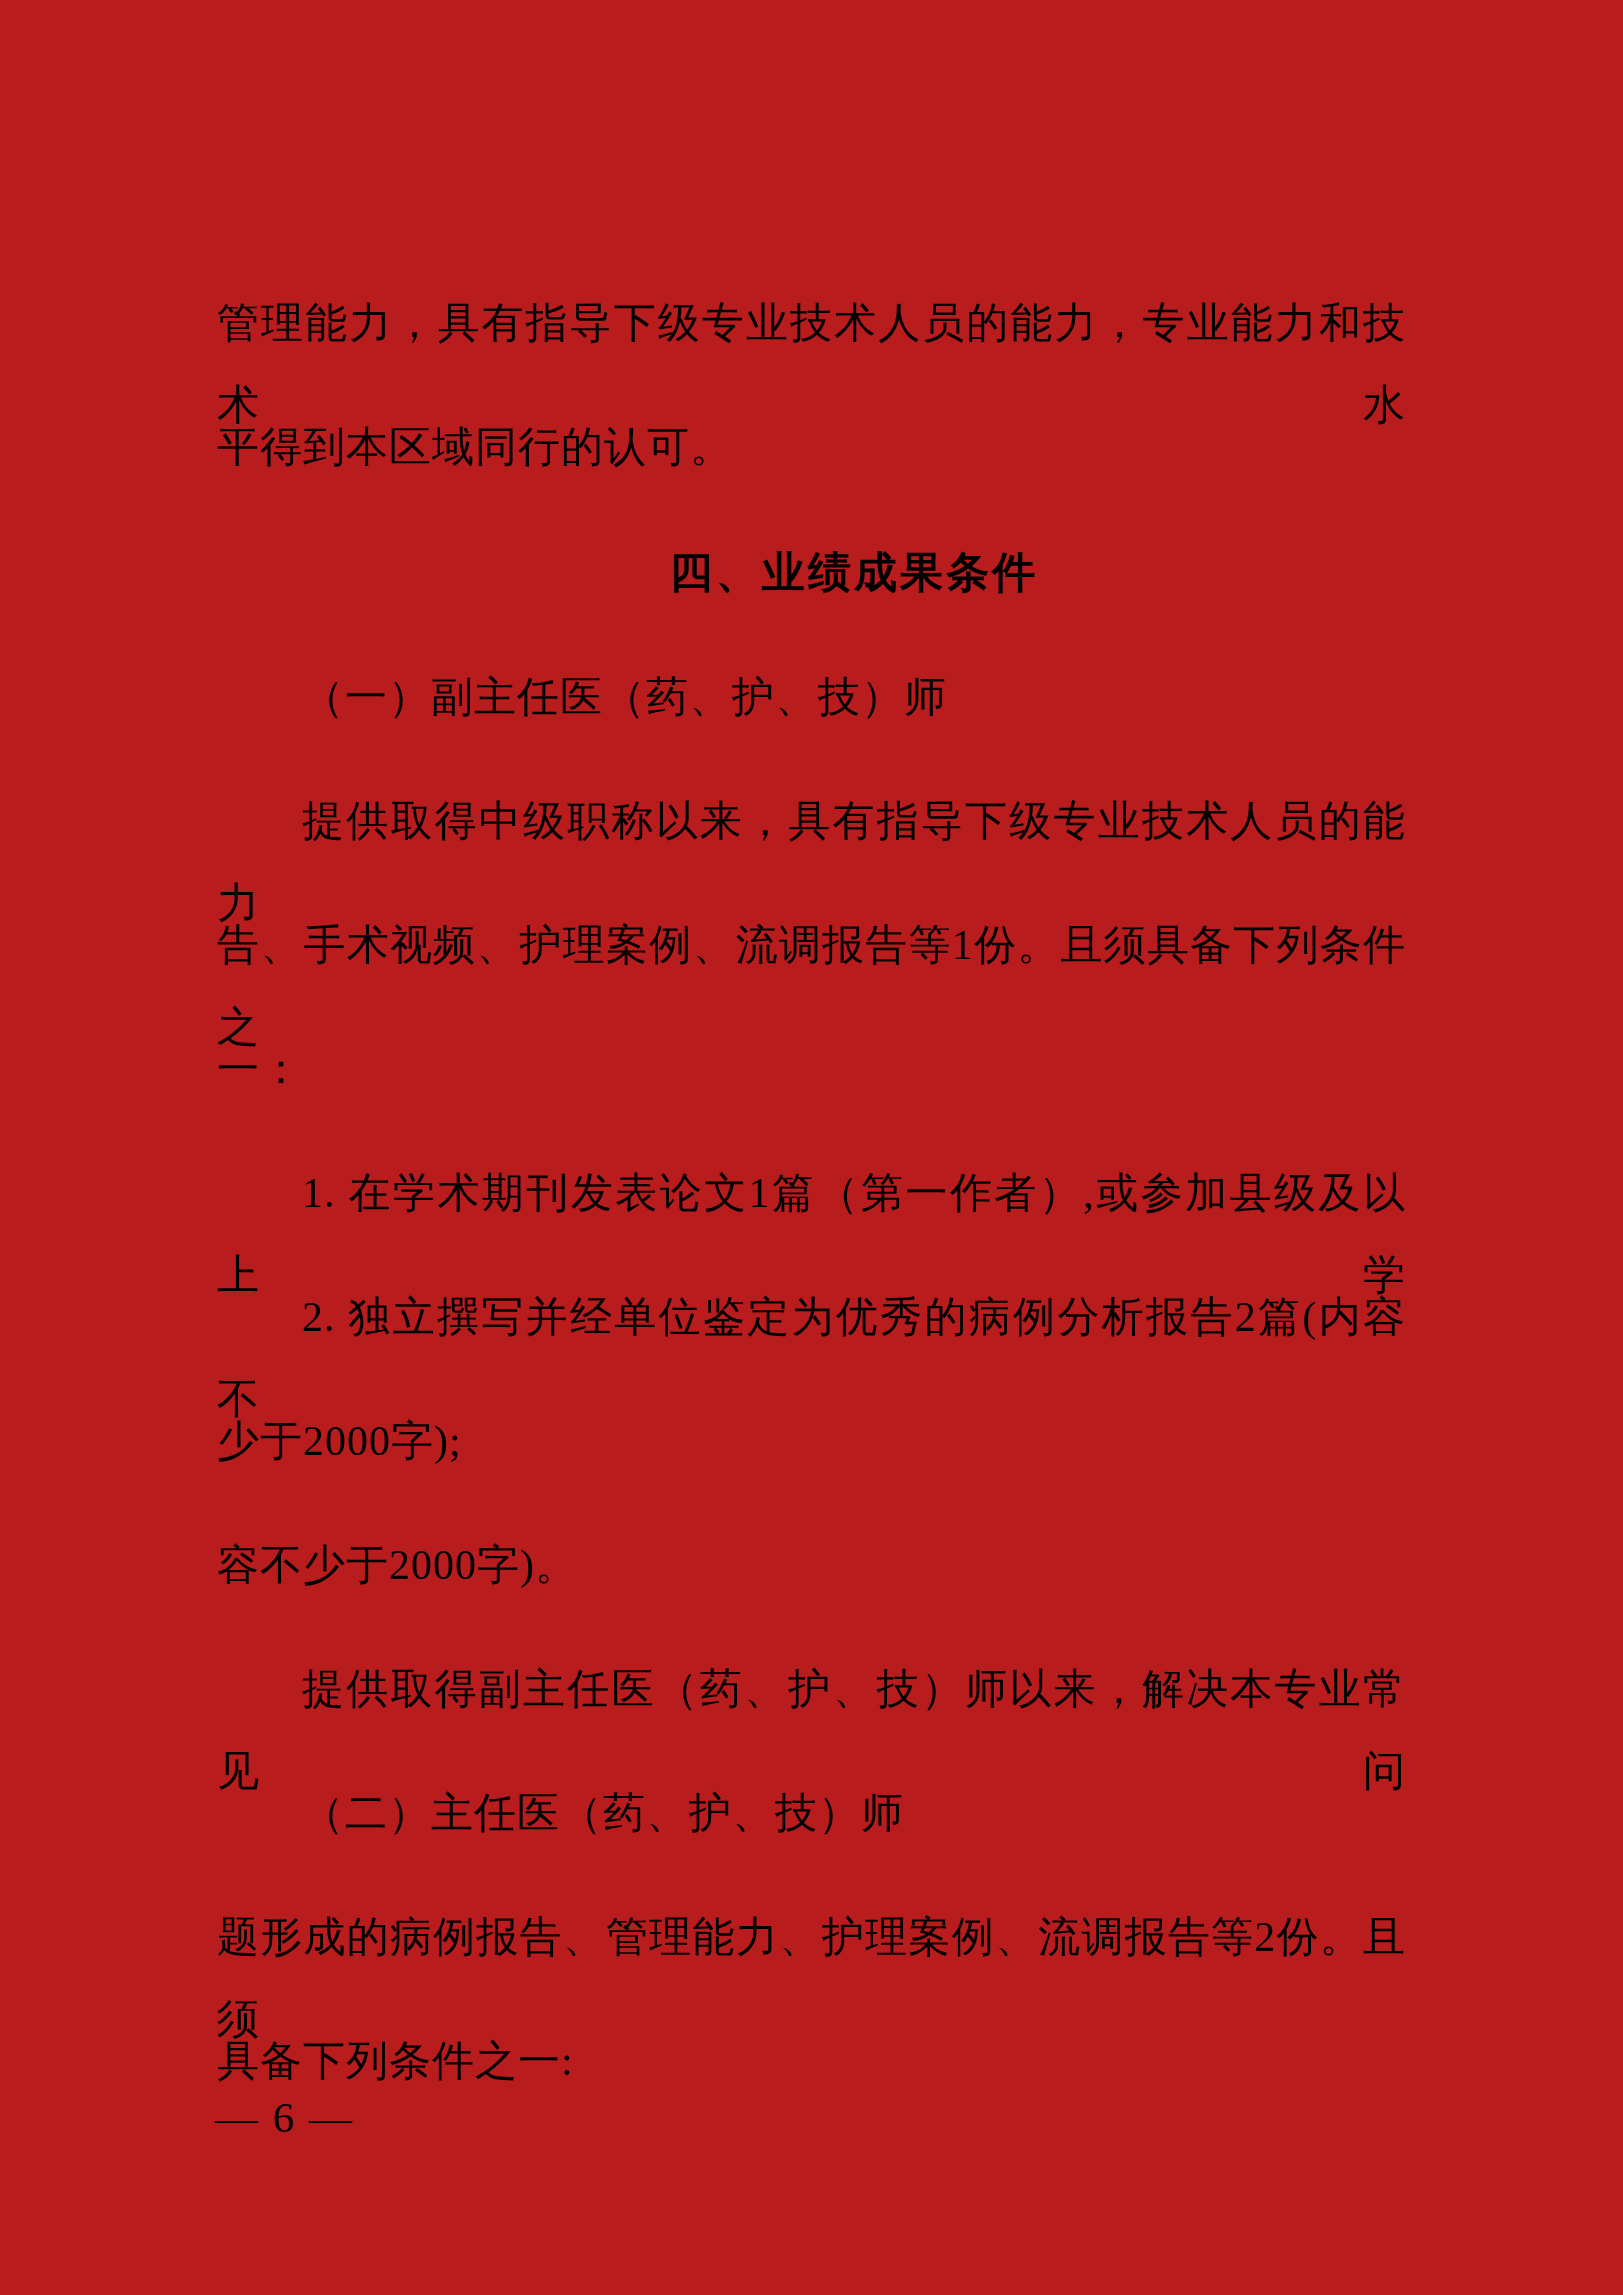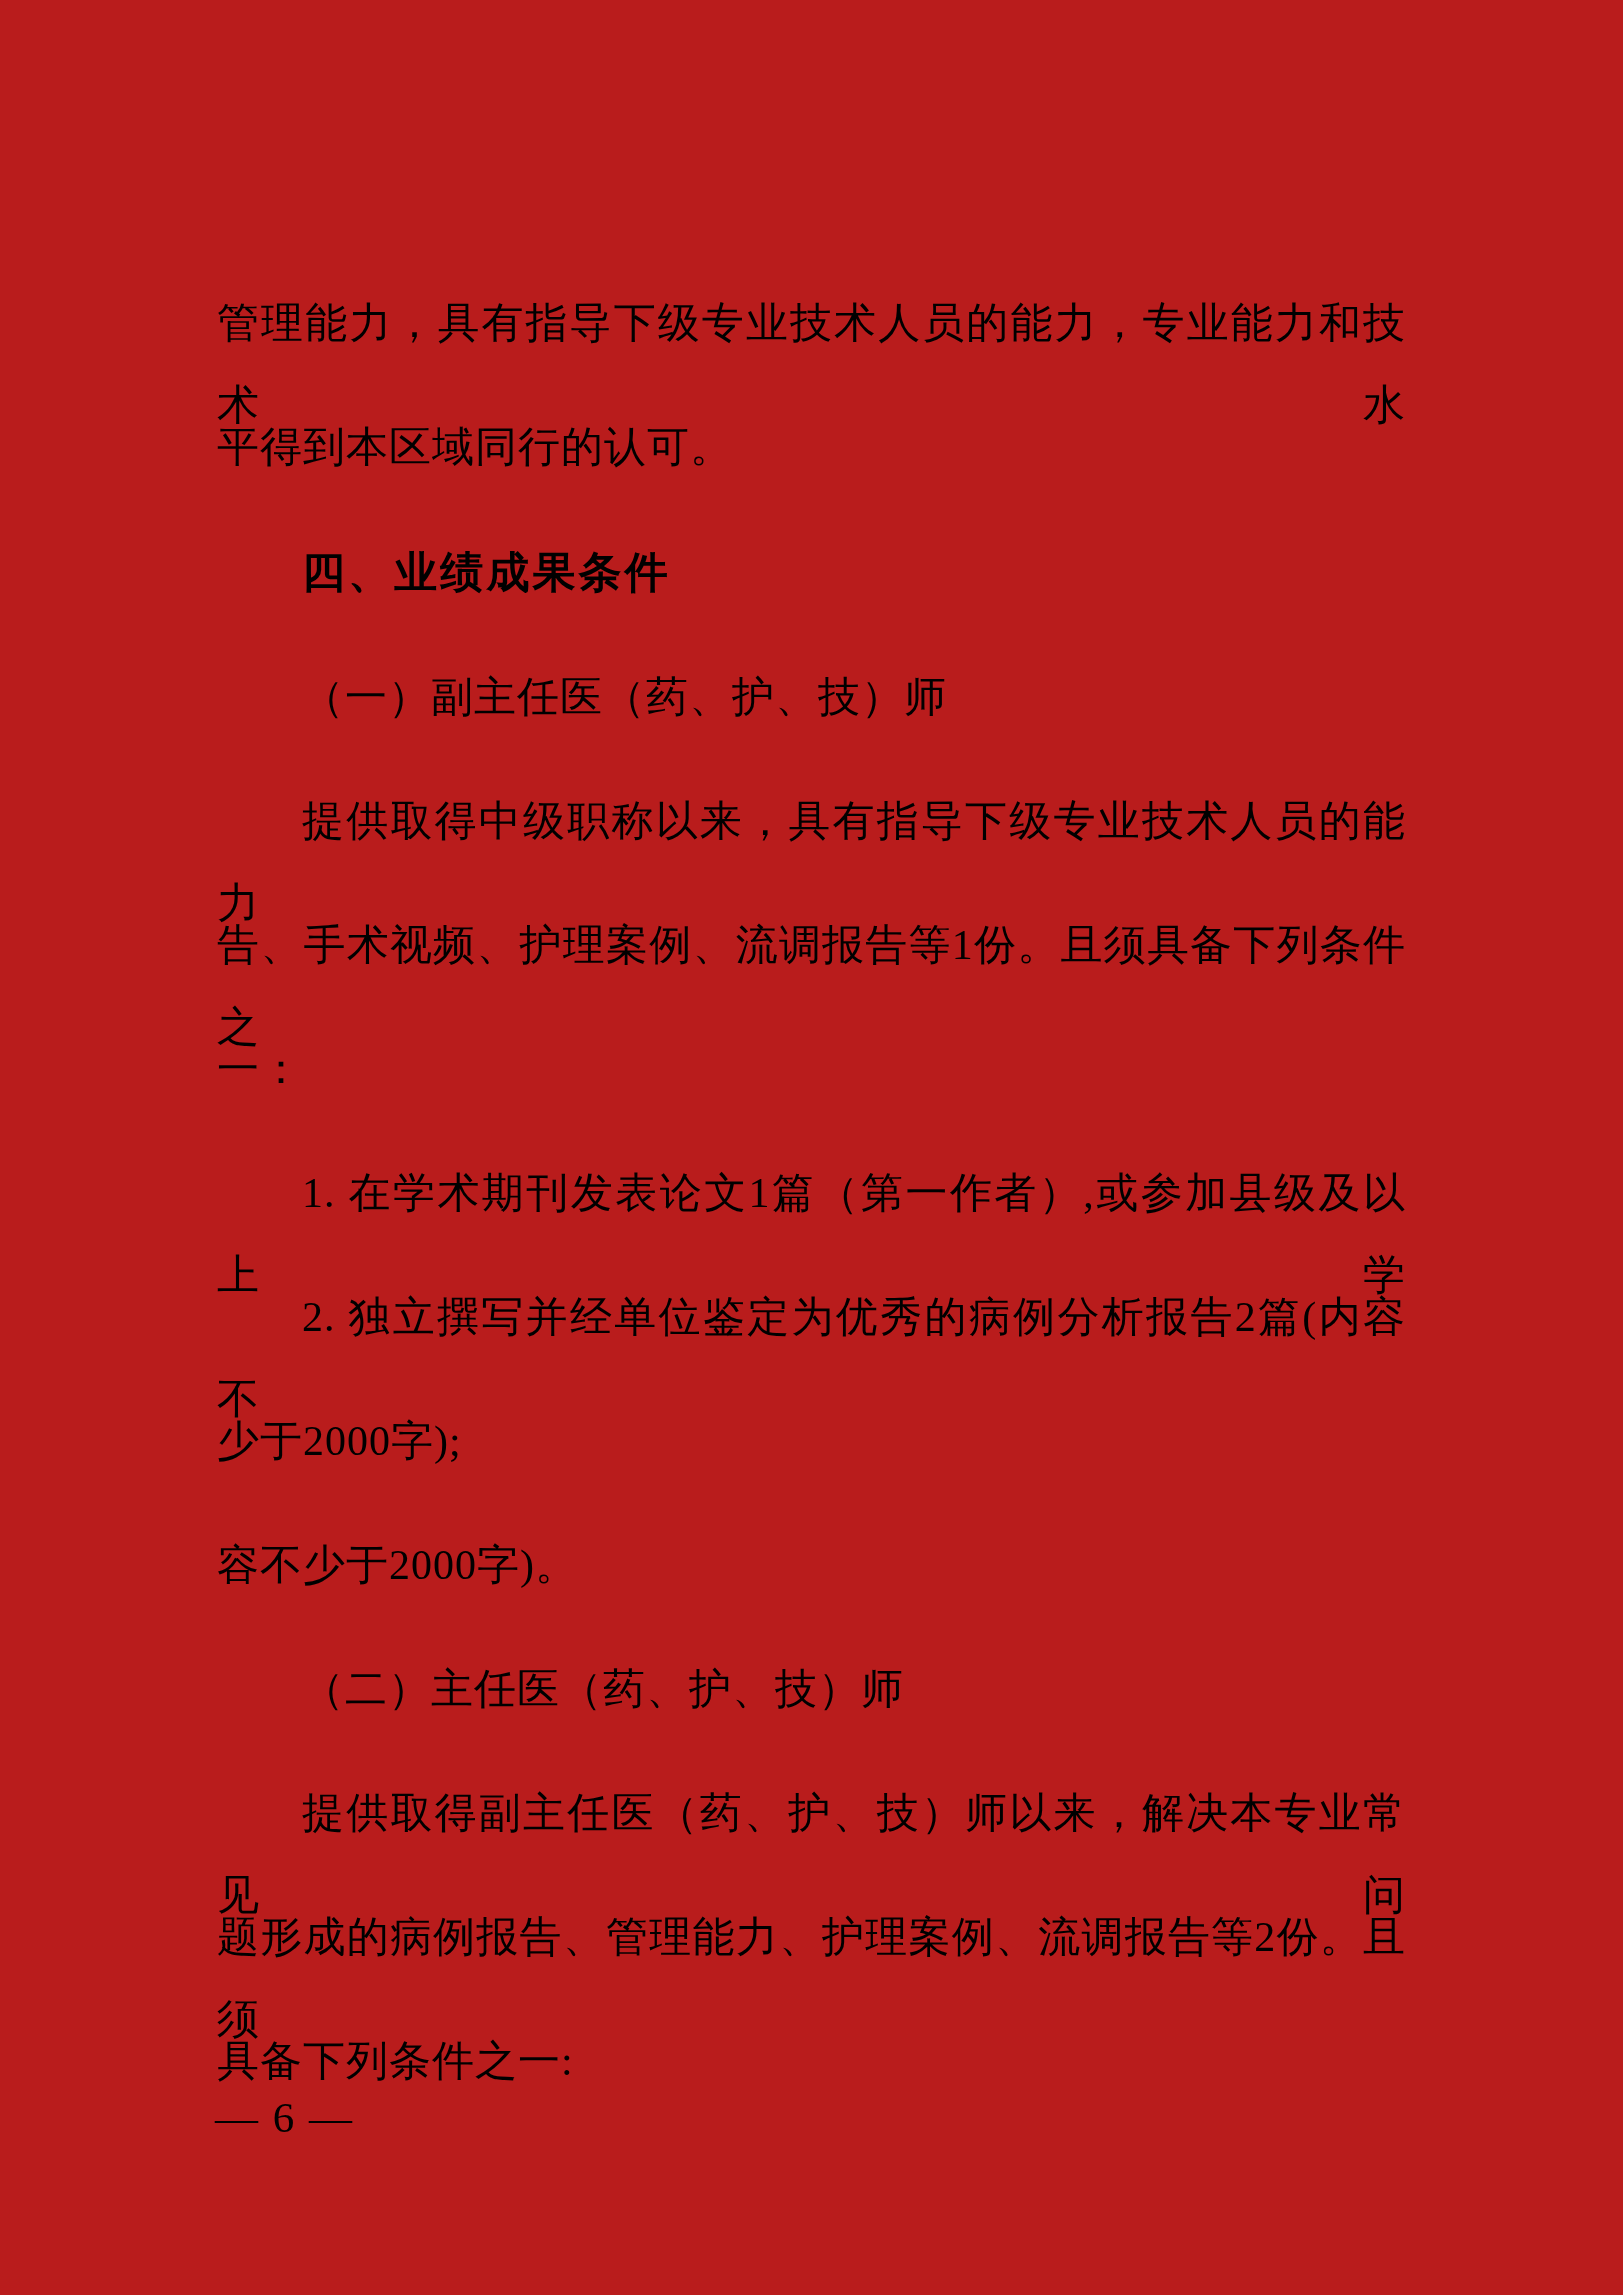--- a/index.html
+++ b/index.html
@@ -37,20 +37,21 @@
     text-justify: inter-ideograph;
   }
   .line.indent {
     text-indent: 85px;
   }
   .line.heading {
     font-weight: 700;
     font-family: "Liberation Sans", "DejaVu Sans", sans-serif;
     font-size: 43px;
     letter-spacing: 3.1px;
+    text-align: center;
   }
   .footer {
     position: absolute;
     left: 215px;
     top: 2087px;
     font-size: 43px;
     line-height: 61px;
     letter-spacing: 2px;
   }
 </style>
@@ -63,22 +64,22 @@
     <p class="line">平得到本区域同行的认可。</p>
     <p class="line indent heading">四、业绩成果条件</p>
     <p class="line indent">（一）副主任医（药、护、技）师</p>
     <p class="line indent full">提供取得中级职称以来，具有指导下级专业技术人员的能力</p>
     <p class="line full">告、手术视频、护理案例、流调报告等1份。且须具备下列条件之</p>
     <p class="line">一：</p>
     <p class="line indent full">1. 在学术期刊发表论文1篇（第一作者）,或参加县级及以上学</p>
     <p class="line indent full">2. 独立撰写并经单位鉴定为优秀的病例分析报告2篇(内容不</p>
     <p class="line">少于2000字);</p>
     <p class="line">容不少于2000字)。</p>
+    <p class="line indent full">提供取得副主任医（药、护、技）师以来，解决本专业常见问</p>
     <p class="line indent">（二）主任医（药、护、技）师</p>
-    <p class="line indent full">提供取得副主任医（药、护、技）师以来，解决本专业常见问</p>
     <p class="line full">题形成的病例报告、管理能力、护理案例、流调报告等2份。且须</p>
     <p class="line">具备下列条件之一:</p>
 
   </main>
 
   <div class="footer">
     <span>— 6 —</span>
   </div>
 </div>
 

